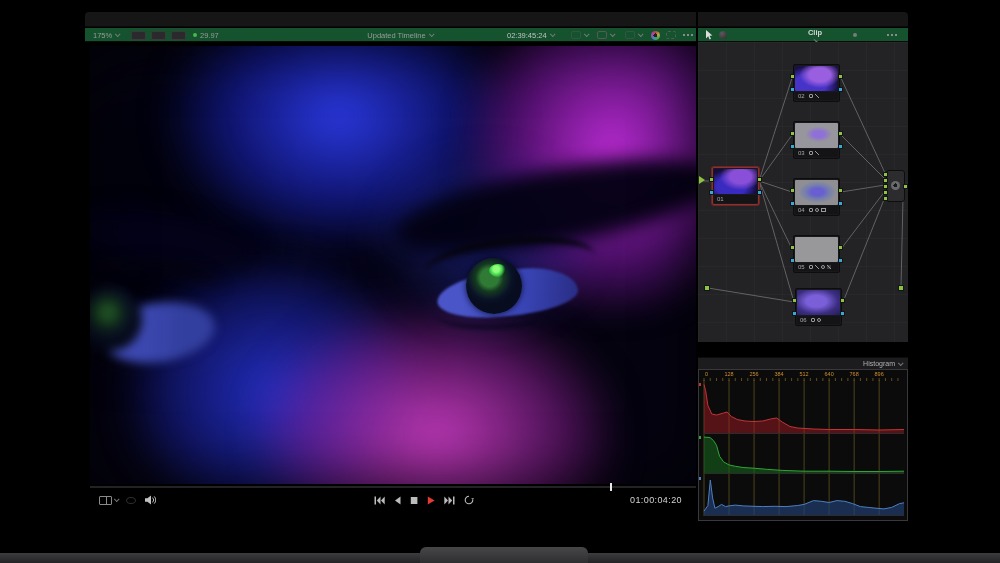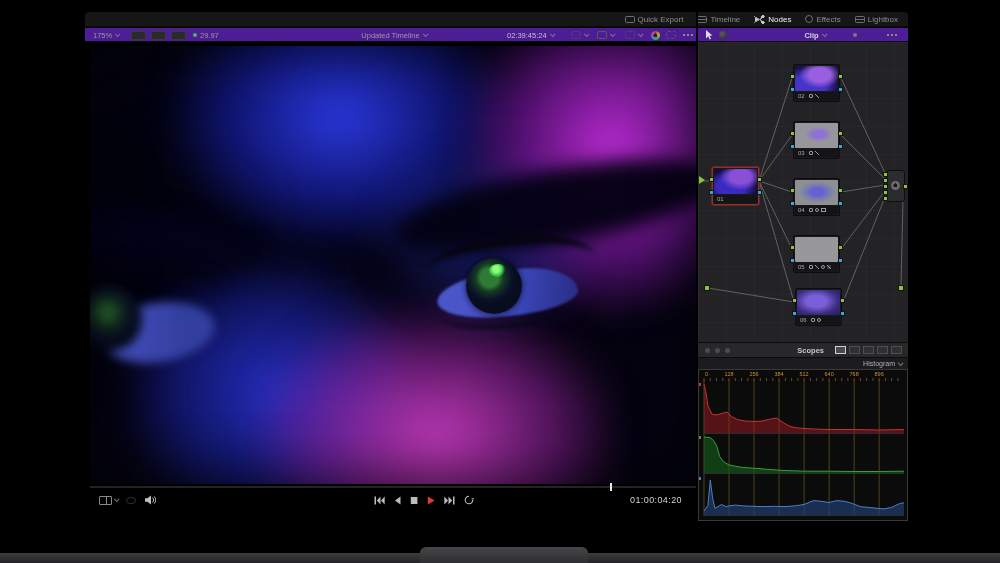--- a/index.html
+++ b/index.html
@@ -32,21 +32,21 @@
               radial-gradient(circle at 80% 20%, #c8c8c8 0 1.5px, transparent 1.6px),
               radial-gradient(circle at 80% 80%, #c8c8c8 0 1.5px, transparent 1.6px),
               linear-gradient(30deg, transparent 46%, #999 46%, #999 54%, transparent 54%),
               linear-gradient(-30deg, transparent 46%, #999 46%, #999 54%, transparent 54%); width:11px; height:9px; }
   .tbi-fx   { border-radius:50%; width:8px; height:8px; }
   .tbi-export{ background:linear-gradient(to right,transparent 45%,#6e6e70 45%,#6e6e70 55%,transparent 55%); }
   .chev { display:inline-block; width:4px; height:4px; border-right:1px solid #7a7a7c;
           border-bottom:1px solid #7a7a7c; transform:rotate(45deg) translateY(-1px); }
 
   
-  .row2 { position:absolute; left:0; top:16px; width:823px; height:14px; background:#4c1d95;
+  .row2 { position:absolute; left:0; top:16px; width:823px; height:14px; background:#14532d;
           border-bottom:1px solid #0a0a0a; font-size:7.5px; color:#9a9a9c; }
   .row2 .cell { position:absolute; top:0; height:14px; display:flex; align-items:center; gap:3px; }
   .mini-btn { width:15px; height:9px; background:#2a2a2c; border:1px solid #3b3b3d; border-radius:2px; }
   .mini-btn + .mini-btn { margin-left:2px; }
   .green-dot { width:4px; height:4px; border-radius:50%; background:#49b84e; display:inline-block; }
   .ico { display:inline-block; width:10px; height:8px; border:1px solid #58585a; border-radius:2px; }
   .ico.dim { opacity:.45; }
   .wheel { width:9px; height:9px; border-radius:50%;
            background:radial-gradient(circle at 50% 50%, #222 0 2px, transparent 2px),
            conic-gradient(#b44,#ba4,#4a4,#48b,#a4b,#b44); display:inline-block; }
@@ -148,59 +148,37 @@
   .histbody { position:absolute; left:0; top:327px; width:210px; height:152px; background:#0b0b0c;
               border:1px solid #39393b; }
 </style>
 </head>
 <body>
 
 <div class="stage">
   <div class="screen">
 
     <div class="row1">
-      <div class="grp-r">
-        <div class="tb-btn">
-          <span class="tbi tbi-export"></span>
-          <span>Quick Export</span>
-        </div>
-        <div class="tb-btn">
-          <span class="tbi tbi-grid"></span>
-          <span>Timeline</span>
-        </div>
-        <div class="tb-btn active">
-          <span class="tbi tbi-nodes"></span>
-          <span>Nodes</span>
-        </div>
-        <div class="tb-btn">
-          <span class="tbi tbi-fx"></span>
-          <span>Effects</span>
-        </div>
-        <div class="tb-btn">
-          <span class="tbi tbi-grid"></span>
-          <span>Lightbox</span>
-        </div>
-      </div>
     </div>
 
     <div class="row2">
       <div class="cell" style="left:8px;">
         <span>175%</span>
         <span class="chev"></span>
       </div>
       <div class="cell" style="left:46px;">
         <span class="mini-btn"></span>
         <span class="mini-btn"></span>
         <span class="mini-btn"></span>
       </div>
       <div class="cell" style="left:108px;">
         <span class="green-dot"></span>
         <span>29.97</span>
       </div>
-      <div class="cell" style="left:249px; width:120px; justify-content:center;">
+      <div class="cell" style="left:255px; width:120px; justify-content:center;">
         <span>Updated Timeline</span>
         <span class="chev"></span>
       </div>
       <div class="cell" style="left:422px;">
         <span style="color:#c2c2c4;">02:39:45:24</span>
         <span class="chev"></span>
       </div>
       <div class="cell" style="left:486px;">
         <span class="ico dim"></span>
         <span class="chev"></span>
@@ -224,21 +202,21 @@
       </div>
 
       <div class="cell" style="left:620px;">
         <svg width="8" height="10" viewBox="0 0 8 10">
             <path d="M1,0 L1,8.5 L3.2,6.3 L4.6,9.4 L6,8.7 L4.6,5.8 L7.4,5.4 Z" fill="#dedede"></path>
           </svg>
       </div>
       <div class="cell" style="left:634px;">
         <span class="ball"></span>
       </div>
-      <div class="cell" style="left:700px; width:60px; justify-content:center;">
+      <div class="cell" style="left:700px; width:60px; justify-content:center;flex-direction:column;">
         <span style="color:#d6d6d8; font-weight:bold;">Clip</span>
         <span class="chev"></span>
       </div>
       <div class="cell" style="left:768px;">
         <span class="sm-dot"></span>
       </div>
       <div class="cell" style="left:802px;">
         <span class="dots3"></span>
       </div>
     </div>
@@ -430,35 +408,20 @@
           <span class="sym"></span>
           <span class="odot" style="top:1px;"></span>
           <span class="odot" style="top:7px;"></span>
           <span class="odot" style="top:13px;"></span>
           <span class="odot" style="top:19px;"></span>
           <span class="odot" style="top:25px;"></span>
           <span class="odot-r"></span>
         </div>
       </div>
 
-      <div class="scopesbar">
-        <span class="sdots">
-            <i></i>
-            <i></i>
-            <i></i>
-          </span>
-        <span class="scopes-title">Scopes</span>
-        <span class="slayout">
-          <i class="sel"></i>
-          <i></i>
-          <i></i>
-          <i></i>
-          <i></i>
-        </span>
-      </div>
 
       <div class="histhdr">
         <span>Histogram</span>
         <span class="chev"></span>
       </div>
 
       <div class="histbody">
         <svg id="hist-svg" width="208" height="150" viewBox="0 0 208 150">
             <line x1="5" y1="10" x2="5" y2="146" stroke="#6b5c20" stroke-width="0.7"></line>
             <text x="6" y="6" fill="#cf8f2e" font-size="5.5" text-anchor="start" font-family="Liberation Sans, sans-serif">0</text>

